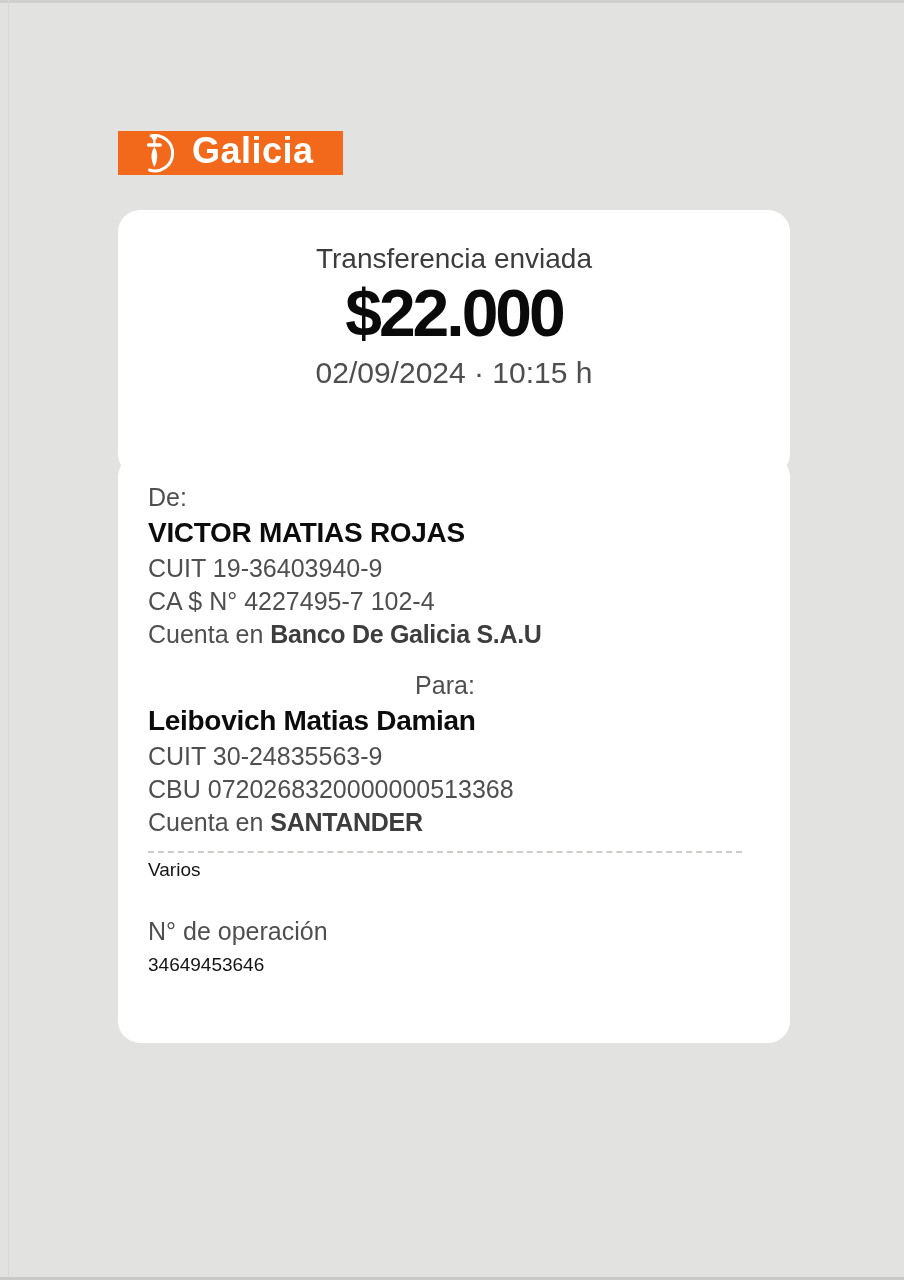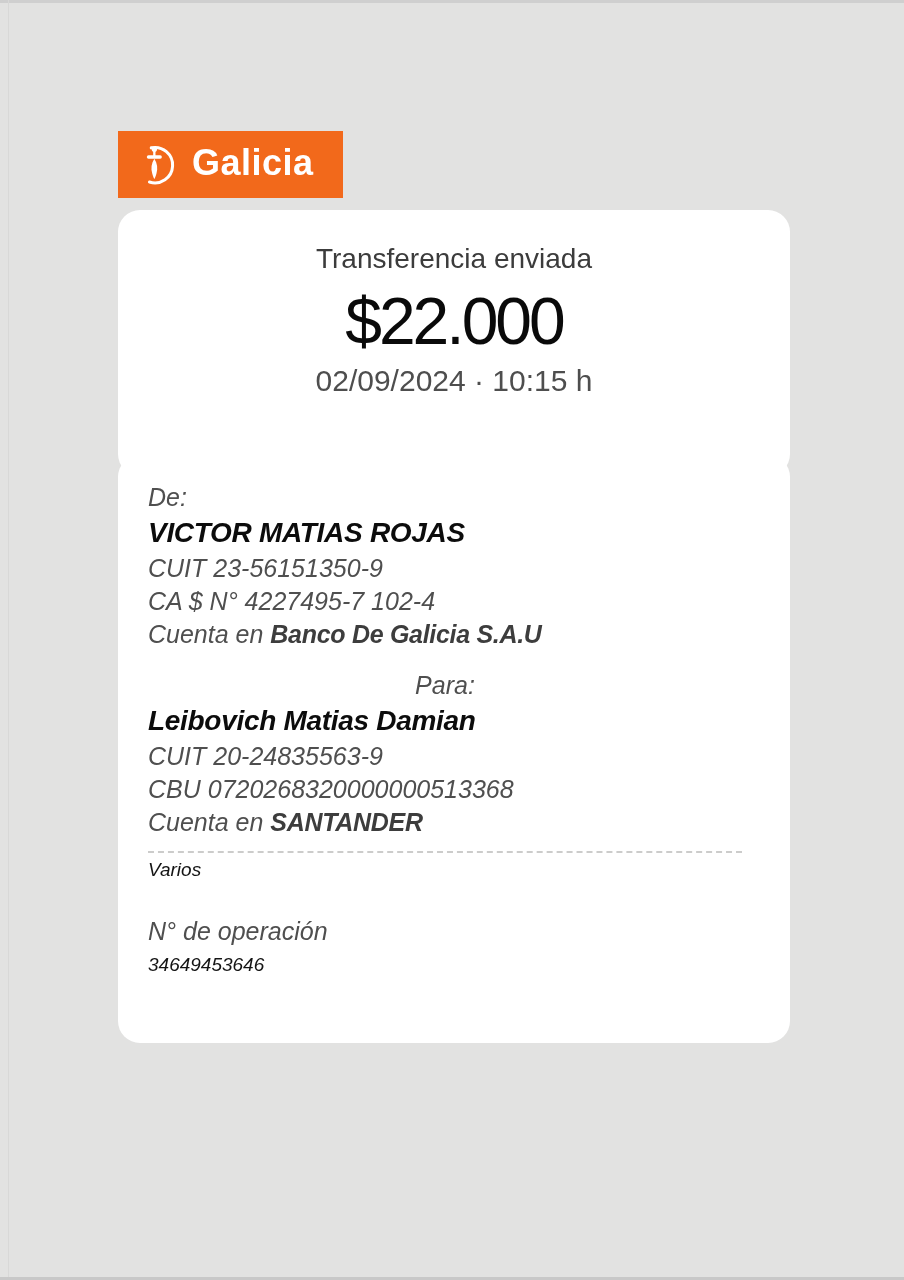--- a/index.html
+++ b/index.html
@@ -8,41 +8,41 @@
     background:#e2e2e1;
     font-family:"Liberation Sans","DejaVu Sans",sans-serif;
     -webkit-font-smoothing:antialiased;
   }
   .edge-top{position:absolute;top:0;left:0;width:904px;height:3px;background:#cfcfcf;}
   .edge-bottom{position:absolute;bottom:0;left:0;width:904px;height:3px;background:#c8c8c8;}
   .edge-left{position:absolute;top:0;left:8px;width:1px;height:1280px;background:#d8d8d7;}
 
   
   .logo{
-    position:absolute;left:118px;top:131px;width:225px;height:67px;
+    position:absolute;left:118px;top:131px;width:225px;height:44px;
     display:flex;align-items:center;
   }
   .logo-icon{width:62px;height:46px;margin-left:8px;flex:0 0 auto;}
   .logo-word{
     color:#ffffff;font-size:36px;font-weight:700;letter-spacing:0.5px;
     margin-left:4px;line-height:1;padding-bottom:4px;
   }
 
   
   .card{position:absolute;left:118px;width:672px;background:#ffffff;border-radius:22px;}
   .card-summary{top:210px;height:266px;text-align:center;}
   .tx-title{margin-top:33px;font-size:28px;color:#3c3c3c;}
   .tx-amount{
-    margin-top:12px;font-size:66px;font-weight:400;color:#0a0a0a;
+    margin-top:4px;font-size:66px;font-weight:700;color:#0a0a0a;
     letter-spacing:-3px;line-height:1.05;
   }
   .tx-date{margin-top:8px;font-size:30px;color:#4e4e4e;}
 
   
-  .card-details{top:455px;height:588px;box-sizing:border-box;padding:26px 48px 0 30px;font-style:italic;}
+  .card-details{top:455px;height:588px;box-sizing:border-box;padding:26px 48px 0 30px;}
   .sec{font-size:25px;color:#4f4f4f;line-height:33px;}
   .name{font-size:28px;font-weight:700;color:#0c0c0c;line-height:38px;letter-spacing:-0.3px;}
   .meta{font-size:25px;color:#4f4f4f;line-height:33px;}
   .bank b{color:#3d3d3d;font-weight:700;letter-spacing:-0.3px;}
   .gap{margin-top:18px;text-align:center;}
   .divider{border:none;border-top:2px dashed #cccccb;margin:12px 0 0 0;height:0;}
   .lbl{font-size:25px;color:#4f4f4f;line-height:33px;margin-top:22px;}
   .val{font-size:19px;color:#141414;line-height:34px;}
   .lbl2{margin-top:28px;}
 </style>
@@ -69,27 +69,27 @@
 <div class="card card-summary">
   <div class="tx-title">Transferencia enviada</div>
   <div class="tx-amount">$22.000</div>
   <div class="tx-date">02/09/2024 · 10:15 h</div>
 </div>
 
 <div class="card card-details">
 
   <div class="sec">De:</div>
   <div class="name">VICTOR MATIAS ROJAS</div>
-  <div class="meta">CUIT 23-56151350-9</div>
+  <div class="meta">CUIT 19-36403940-9</div>
   <div class="meta">CA $ N° 4227495-7 102-4</div>
   <div class="meta bank"><span>Cuenta en </span><b>Banco De Galicia S.A.U</b></div>
 
   <div class="sec gap">Para:</div>
   <div class="name">Leibovich Matias Damian</div>
-  <div class="meta">CUIT 20-24835563-9</div>
+  <div class="meta">CUIT 30-24835563-9</div>
   <div class="meta">CBU 0720268320000000513368</div>
   <div class="meta bank"><span>Cuenta en </span><b>SANTANDER</b></div>
 
   <hr class="divider">
 
   <div class="val">Varios</div>
 
   <div class="lbl lbl2">N° de operación</div>
   <div class="val">34649453646</div>
 

